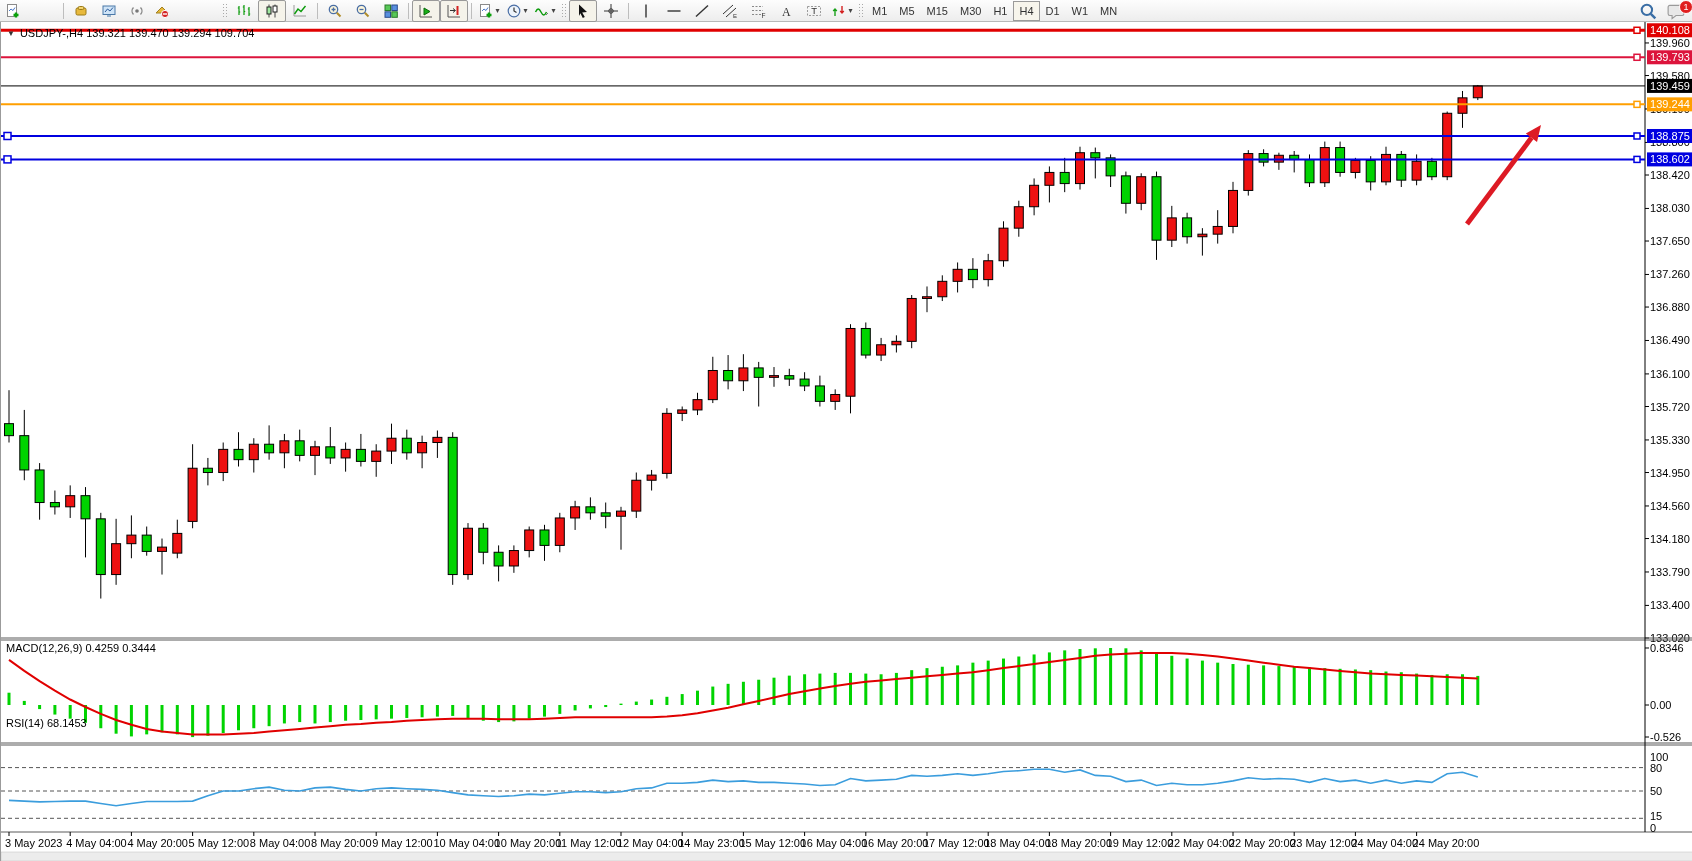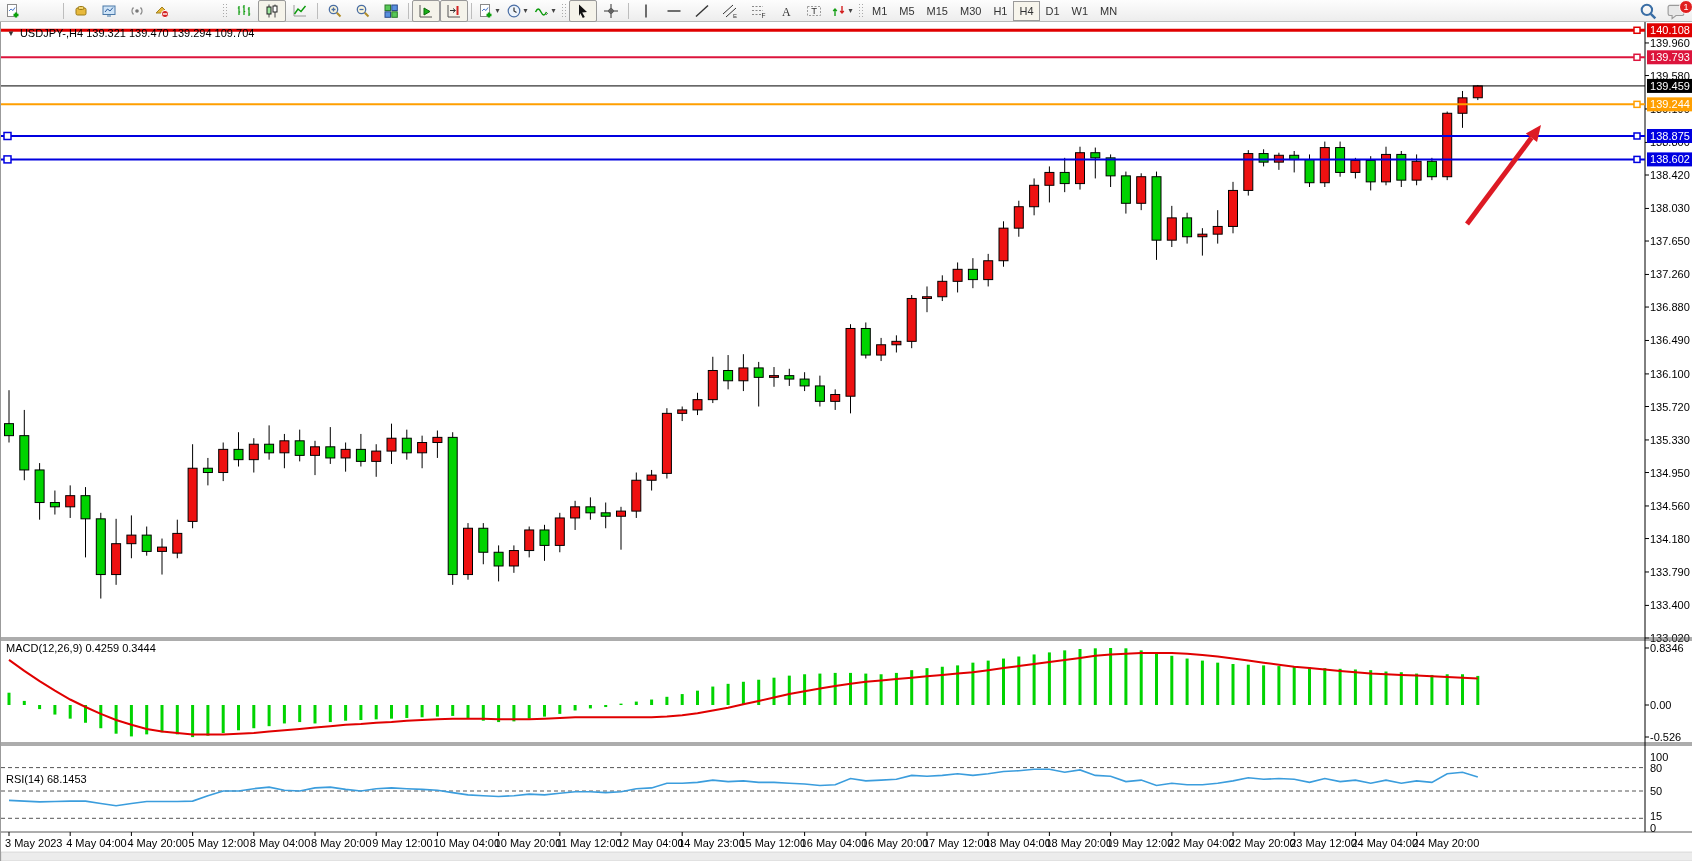--- a/index.html
+++ b/index.html
@@ -24,21 +24,21 @@
   .badge .badge-num{position:absolute;top:-1px;right:-4px;background:#e02020;color:#fff;
     border-radius:50%;width:12px;height:12px;font-size:9px;line-height:12px;text-align:center;border:1px solid #fff;}
   
   #chart-wrap{position:absolute;left:0;top:22px;width:1692px;height:839px;background:#fff;border-left:1px solid #9b9b9b;box-sizing:border-box;}
   #chart-svg{position:absolute;left:0;top:0;}
   #chart-svg text{font-family:"Liberation Sans",sans-serif;}
   .overlay-label{position:absolute;font-size:11px;color:#000;white-space:nowrap;}
   #chart-title{left:6px;top:5px;display:flex;align-items:center;}
   #chart-title .dd{font-size:8px;color:#333;margin-right:5px;}
   #macd-label{left:5px;top:620px;}
-  #rsi-label{left:5px;top:751px;}
+  #rsi-label{left:5px;top:695px;}
 </style>
 </head>
 <body>
 
 <div id="app">
   <div id="toolbar">
       <div class="tb-btn">
         <span style="display: flex;">
           <svg width="16" height="16" viewBox="0 0 16 16">
             <rect x="2.5" y="1.5" width="9" height="12" fill="#fff" stroke="#8a8a8a"></rect>

